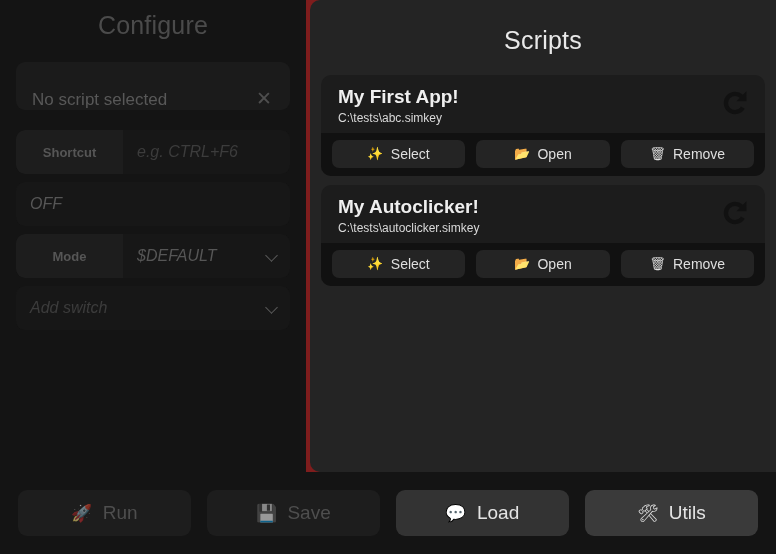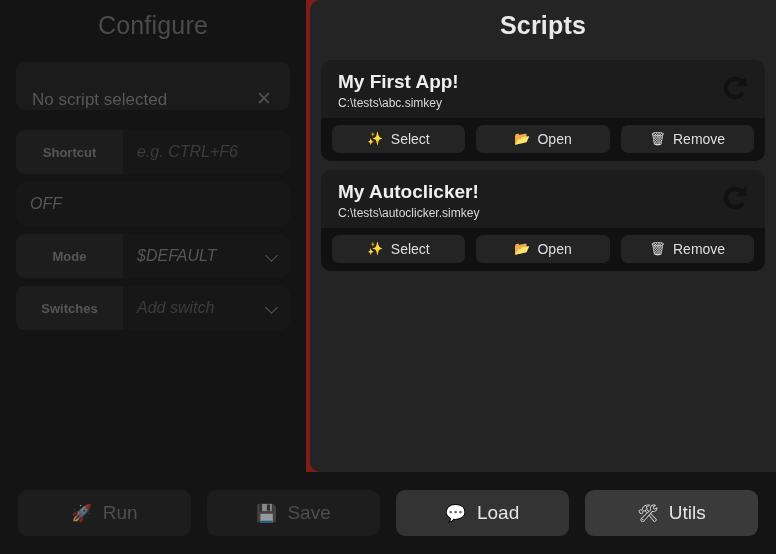--- a/index.html
+++ b/index.html
@@ -107,22 +107,22 @@
     position: absolute;
     left: 310px; top: 0;
     width: 466px; height: 472px;
     background: #242424;
     border-radius: 10px 0 0 10px;
   }
   .scripts-title {
     text-align: center;
     font-size: 25px;
     color: #e9e9e9;
-    padding-top: 11px;
-    font-weight: 700;
+    padding-top: 26px;
+    font-weight: 400;
     letter-spacing: .2px;
   }
   .script-list { margin: 20px 11px 0 11px; }
 
   .script-card {
     background: #1c1c1c;
     border-radius: 10px;
     margin-bottom: 9px;
     position: relative;
     overflow: hidden;
@@ -237,21 +237,20 @@
           </div>
         </div>
         <div class="form-row">
           <div class="form-label">Mode</div>
           <div class="form-value">
             <span>$DEFAULT</span>
             <span class="chev"></span>
           </div>
         </div>
         <div class="form-row">
-          <div class="form-label">Switches</div>
           <div class="form-value placeholder">
             <span>Add switch</span>
             <span class="chev"></span>
           </div>
         </div>
       </div>
   </div>
 
   <div class="scripts-panel">
     <div class="scripts-title">Scripts</div>

